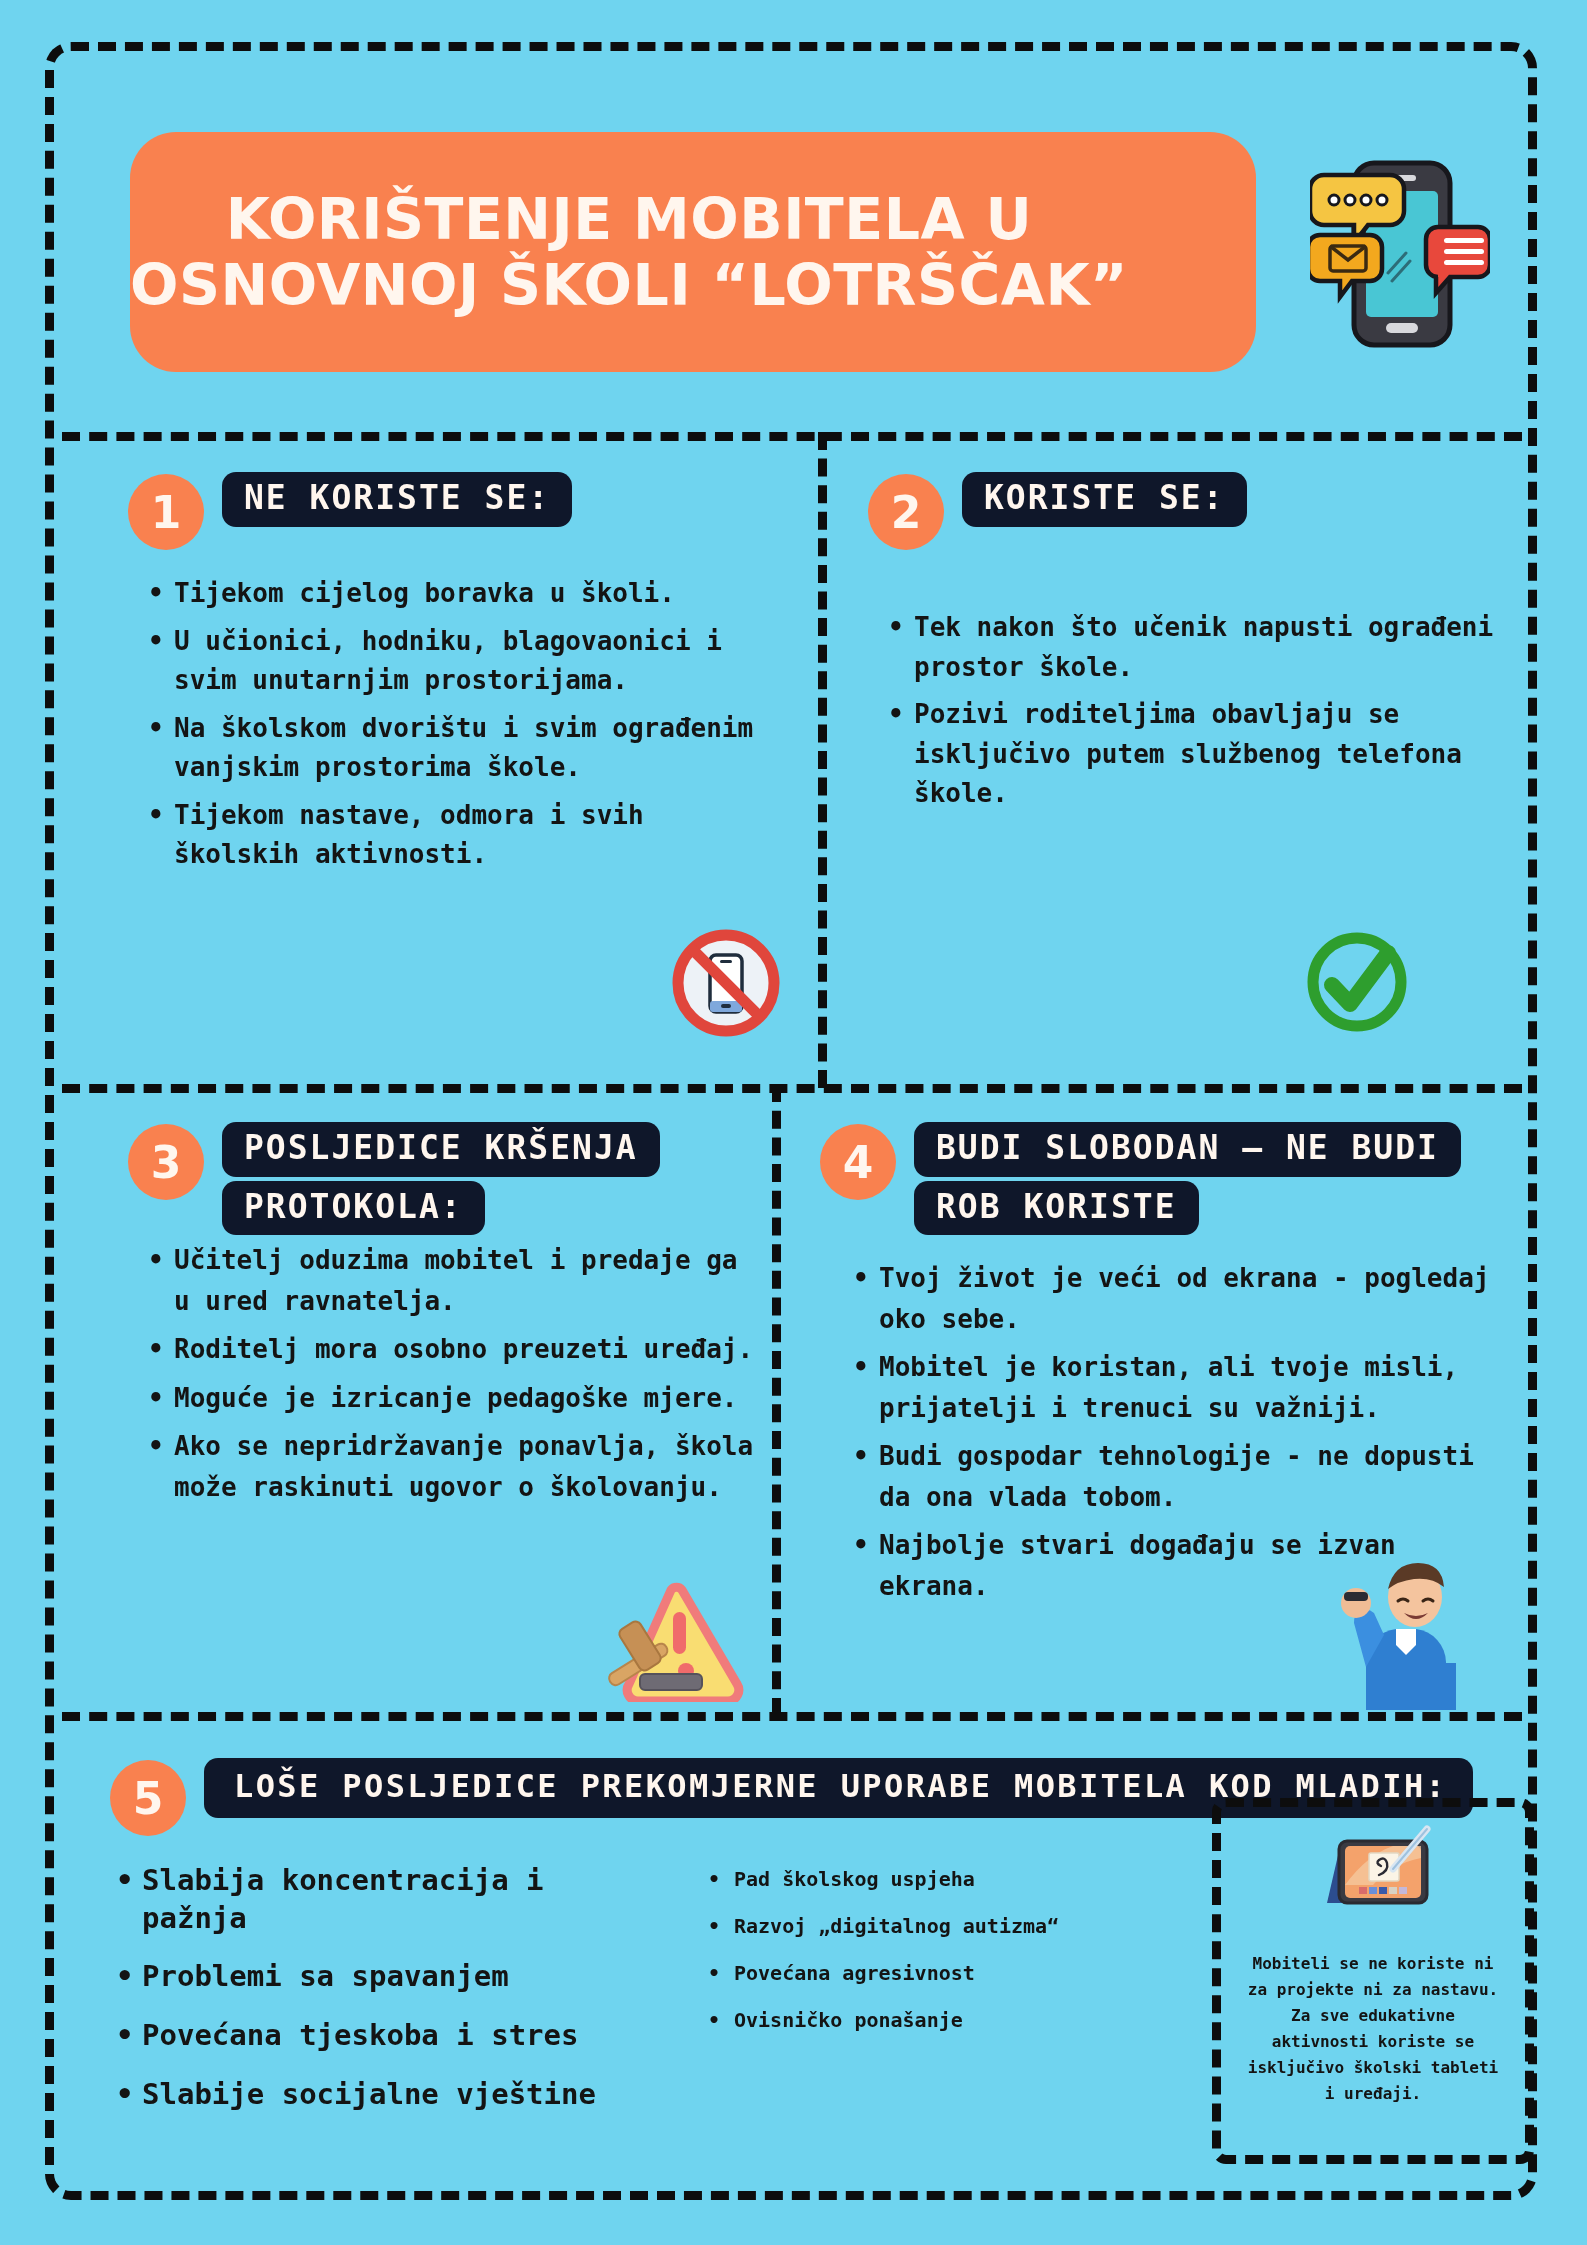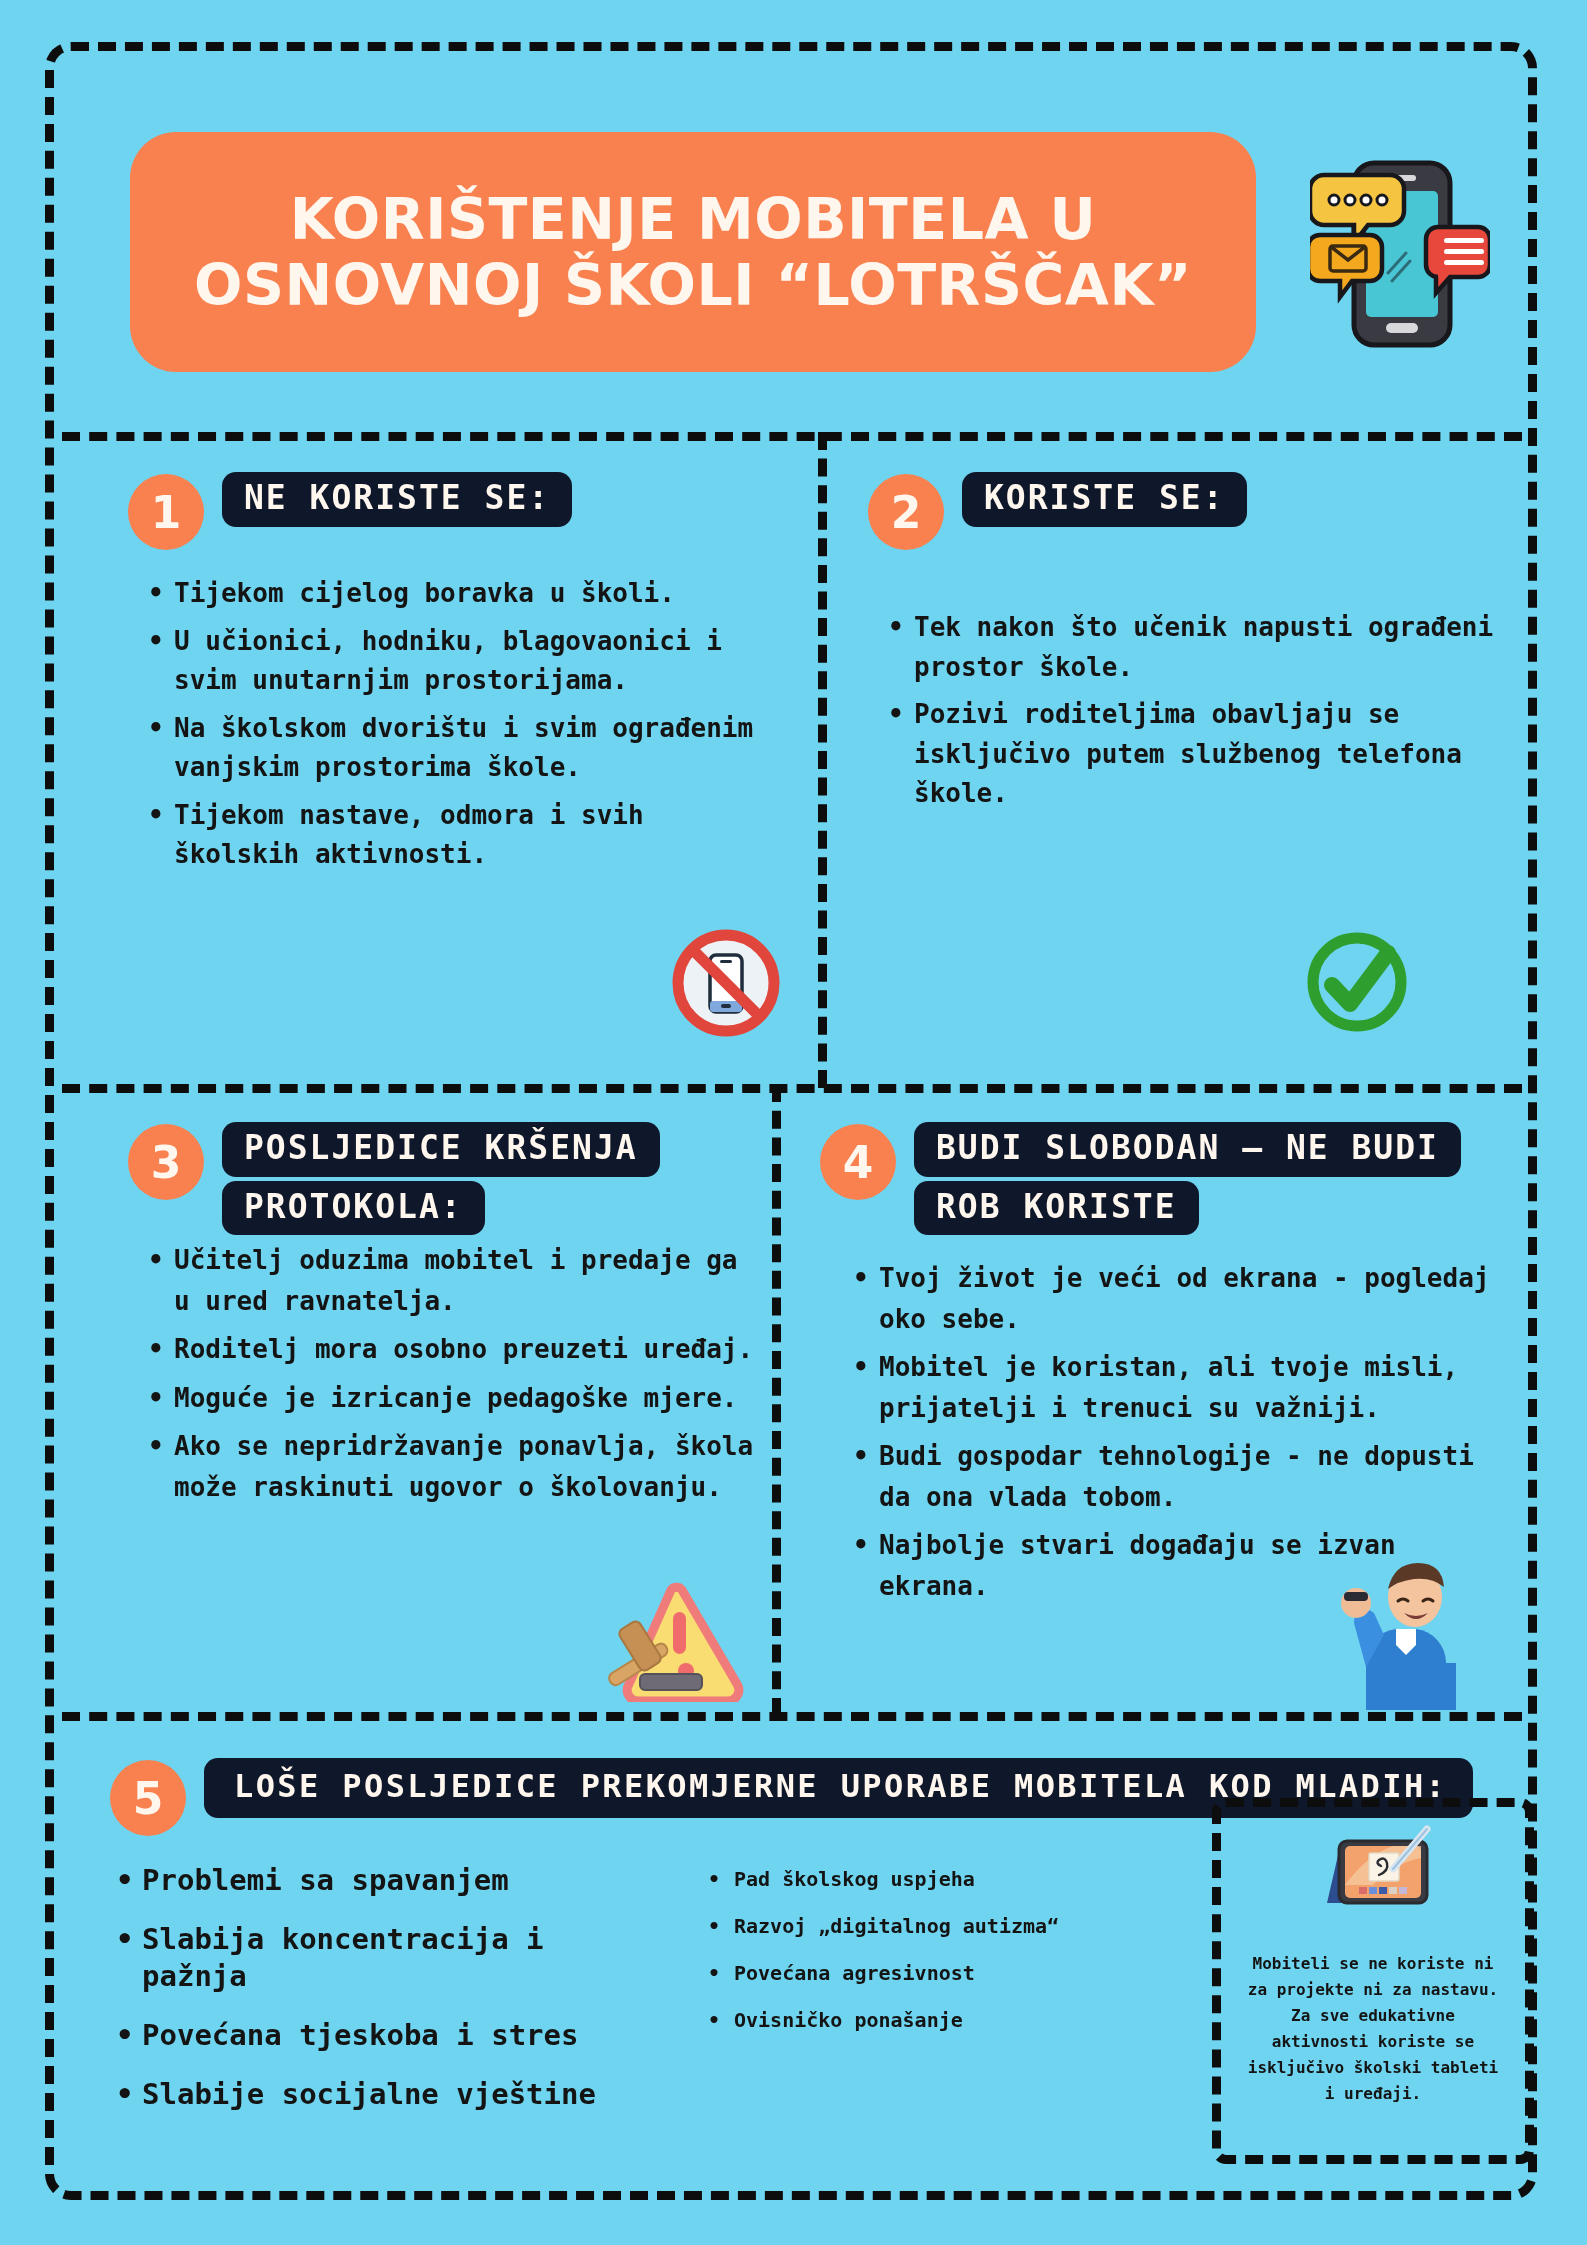--- a/index.html
+++ b/index.html
@@ -50,21 +50,21 @@
   .title-banner {
     position: absolute;
     left: 130px;
     top: 132px;
     width: 1126px;
     height: 240px;
     background: #F9814F;
     border-radius: 46px;
     display: flex;
     align-items: center;
-    justify-content: center;
+    justify-content: flex-start;
   }
   .title-text {
     color: #FFF6EE;
     font-family: "DejaVu Sans", "Liberation Sans", sans-serif;
     font-weight: bold;
     font-size: 57px;
     line-height: 1.16;
     text-align: center;
     letter-spacing: 0.5px;
     white-space: pre-line;
@@ -333,22 +333,22 @@
 </div>
 
 <div class="sec-head" style="left:110px; top:1758px;">
   <div class="badge">5</div>
   <div class="pill-wrap">
     <div class="pill" style="font-size:32px; letter-spacing:2.4px; padding:12px 26px 14px 30px;">LOŠE POSLJEDICE PREKOMJERNE UPORABE MOBITELA KOD MLADIH:</div>
   </div>
 </div>
 
 <ul class="blist" id="list-5a">
+  <li>Slabija koncentracija i pažnja</li>
   <li>Problemi sa spavanjem</li>
-  <li>Slabija koncentracija i pažnja</li>
   <li>Povećana tjeskoba i stres</li>
   <li>Slabije socijalne vještine</li>
 </ul>
 
 <ul class="blist" id="list-5b">
   <li>Pad školskog uspjeha</li>
   <li>Razvoj „digitalnog autizma“</li>
   <li>Povećana agresivnost</li>
   <li>Ovisničko ponašanje</li>
 </ul>

